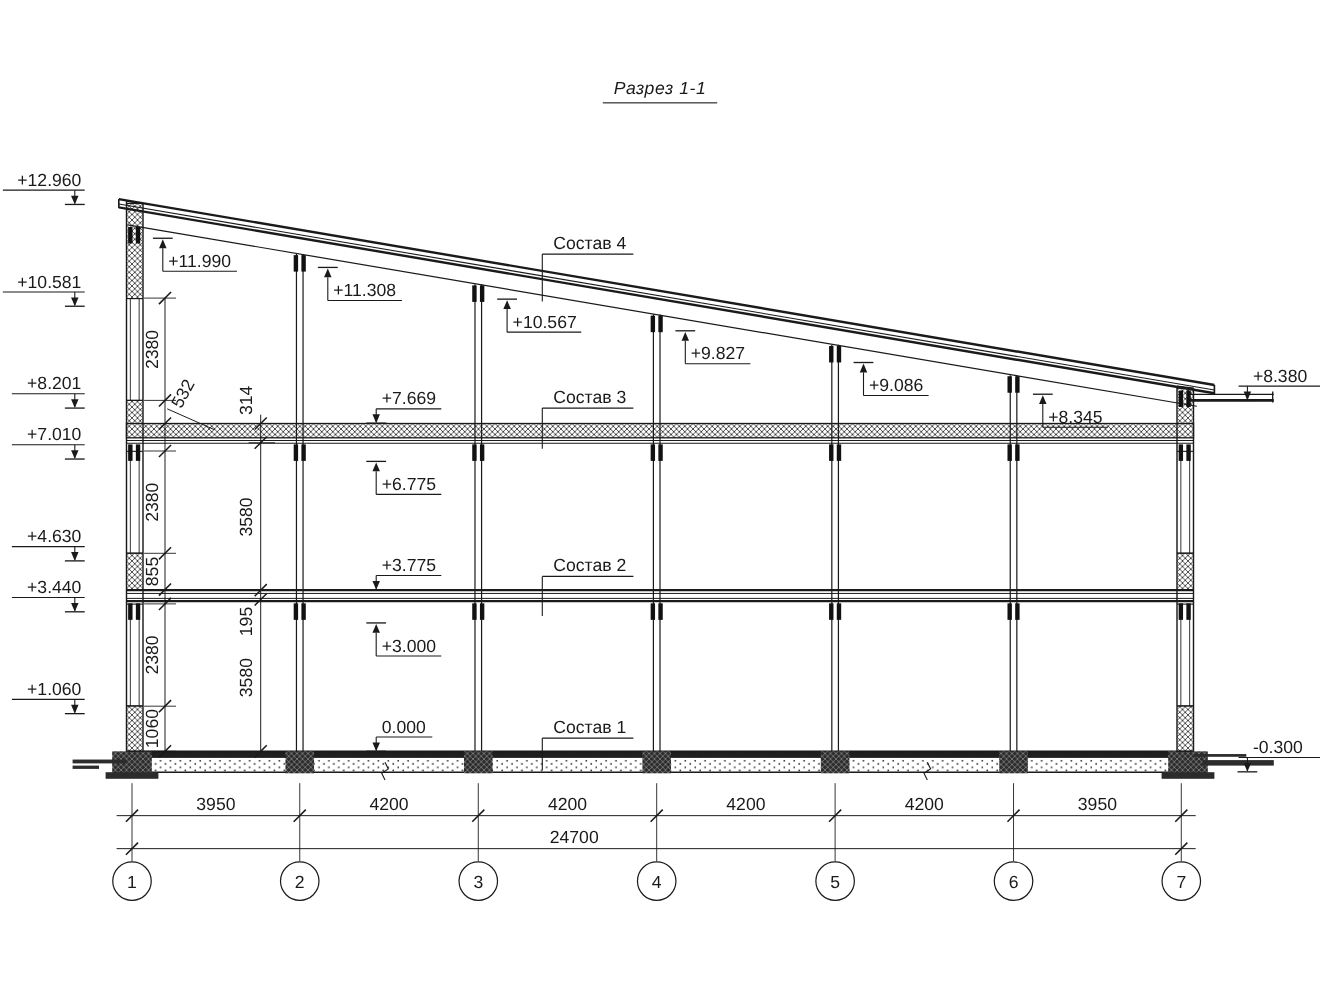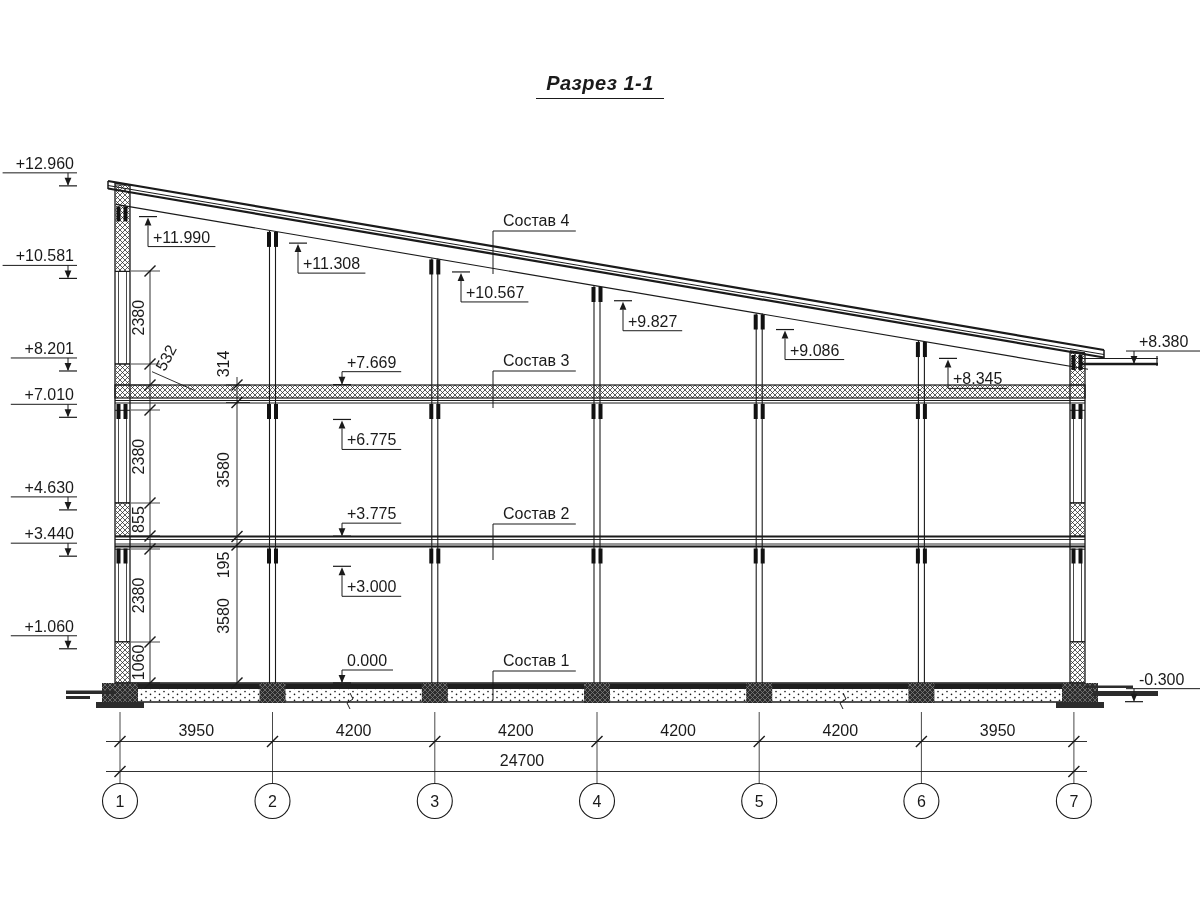--- a/index.html
+++ b/index.html
@@ -1,19 +1,19 @@
 <!DOCTYPE html>
 <html><head>
 <meta charset="utf-8">
 <style>
   html,body{margin:0;padding:0;background:#fff;}
   #page{position:relative;width:1200px;height:900px;background:#ffffff;overflow:hidden;
         font-family:"Liberation Sans", sans-serif;}
   #title-wrap{position:absolute;top:72px;left:0;width:1200px;text-align:center;}
-  #title-wrap span{display:inline-block;font-size:20px;font-style:italic;font-weight:bold;
+  #title-wrap span{display:inline-block;font-size:16px;font-style:italic;font-weight:normal;
         color:#1a1a1a;border-bottom:1.6px solid #1a1a1a;padding:0 10px 3px 10px;letter-spacing:.5px;}
   svg text{font-family:"Liberation Sans", sans-serif;fill:#1a1a1a;}
 </style>
 </head>
 <body>
 
 <div id="page">
   <div id="title-wrap">
     <span>Разрез 1-1</span>
   </div>

